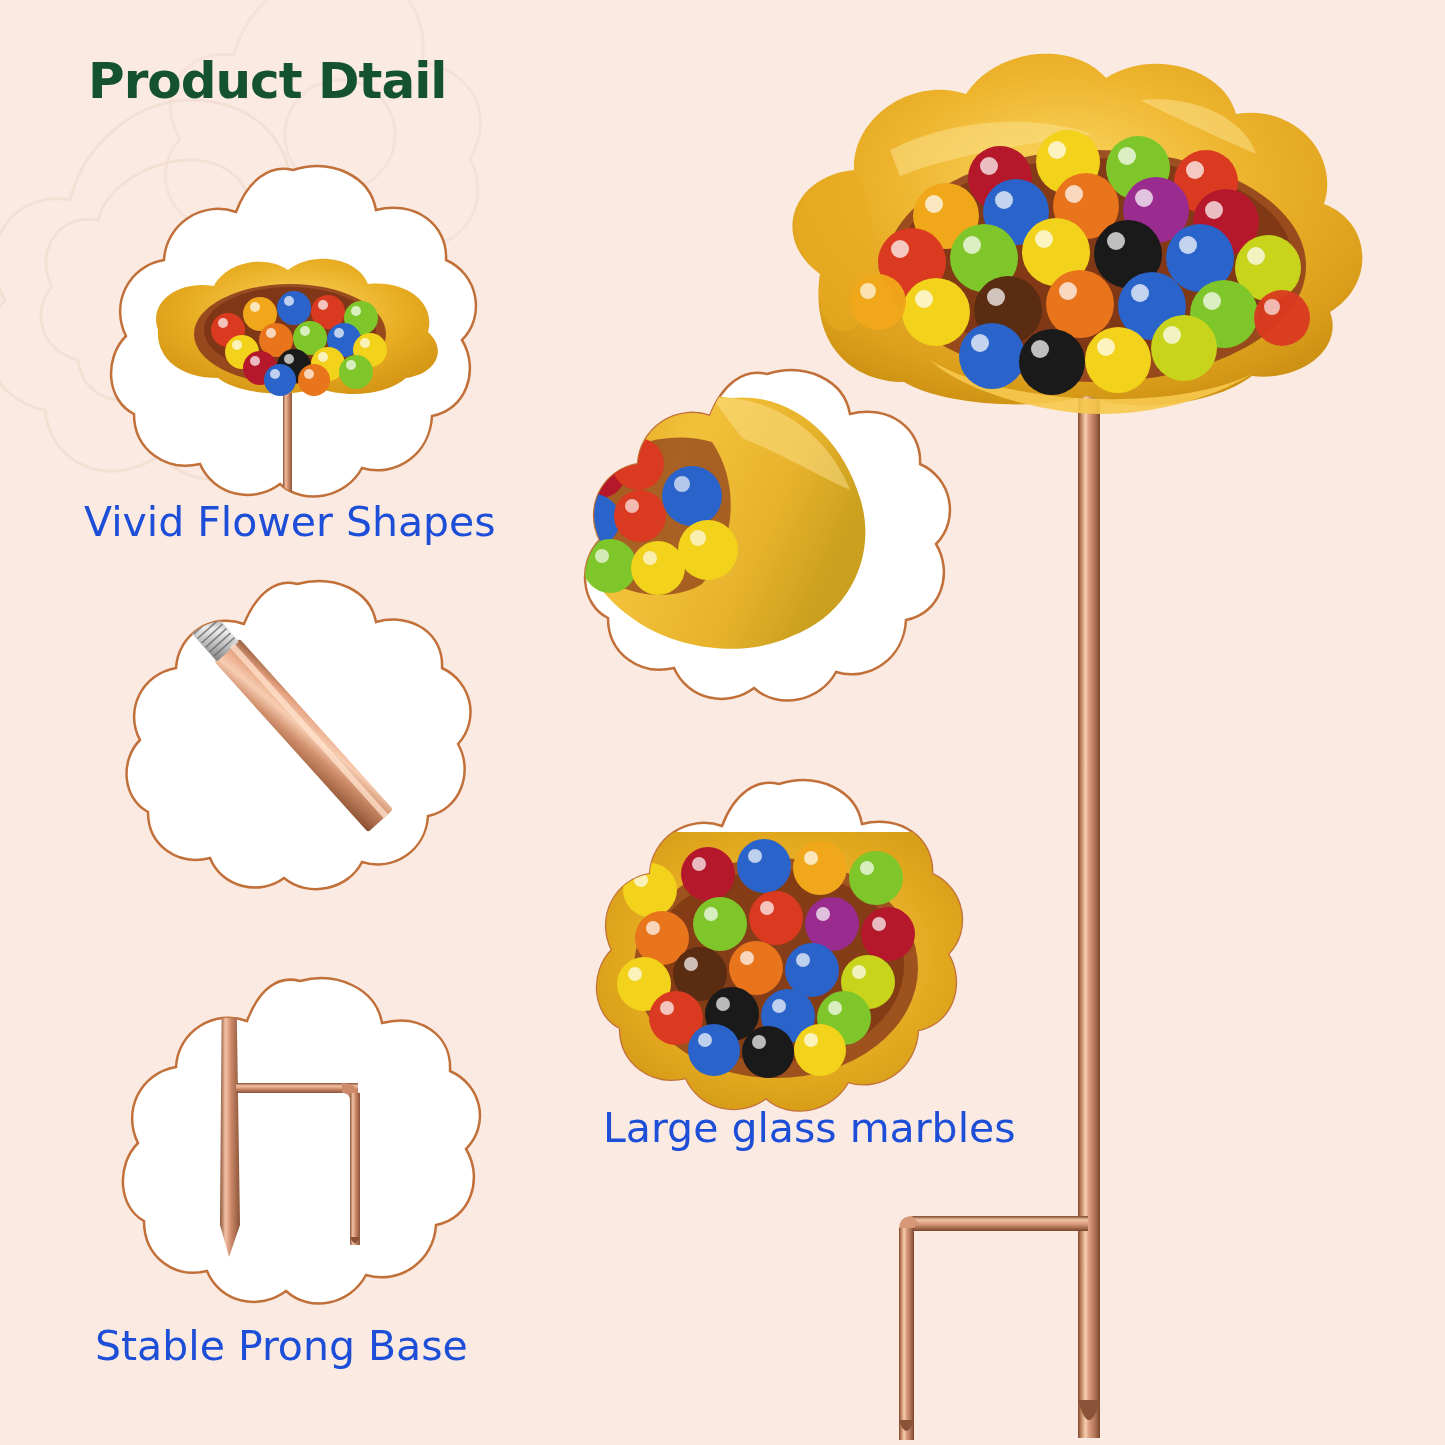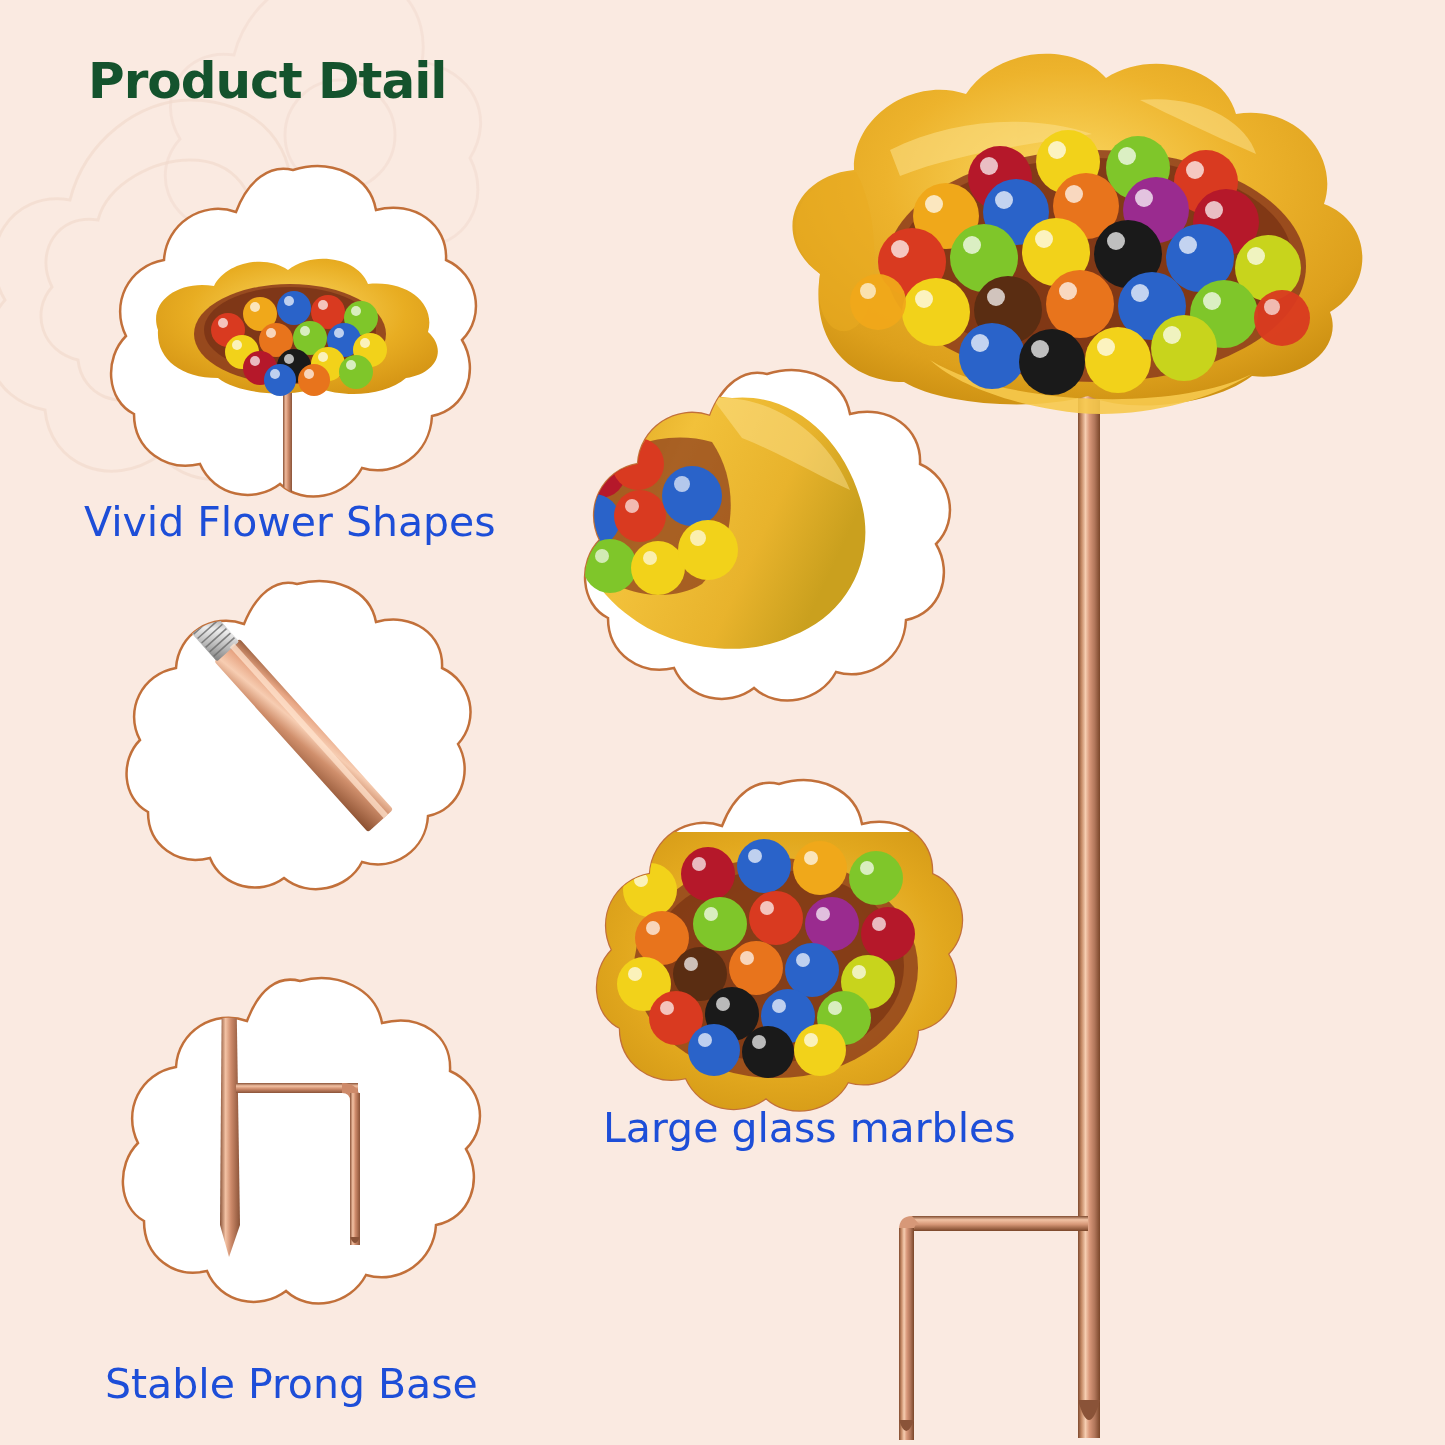--- a/index.html
+++ b/index.html
@@ -52,21 +52,21 @@
   }
 
   
   #callout-flower-shapes { left:118px; top:162px;  width:350px; height:340px; }
   #caption-flower-shapes { left:84px;  top:498px; }
 
   #callout-extension-rod { left:132px; top:578px;  width:330px; height:300px; }
   #caption-extension-rod { left:10px;  top:900px; }
 
   #callout-prong-base    { left:130px; top:975px;  width:340px; height:322px; }
-  #caption-prong-base    { left:105px; top:1322px;margin-top:38px; }
+  #caption-prong-base    { left:95px; top:1322px; }
 
   #callout-bright-colors { left:592px; top:368px;  width:350px; height:330px; }
   #caption-bright-colors { left:645px; top:692px; }
 
   #callout-glass-marbles { left:604px; top:778px;  width:350px; height:330px; }
   #caption-glass-marbles { left:596px; top:1104px;margin-left:7px; }
 
   
   #hero { position:absolute; left:700px; top:30px; width:745px; height:1415px; }
   #hero svg { display:block; width:100%; height:100%; overflow:visible; }

